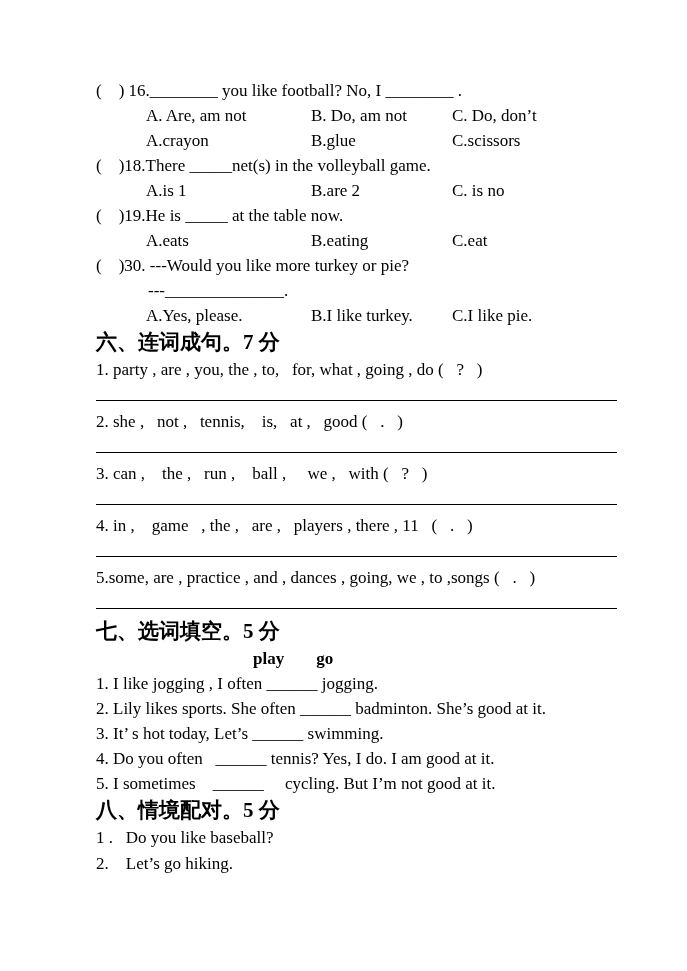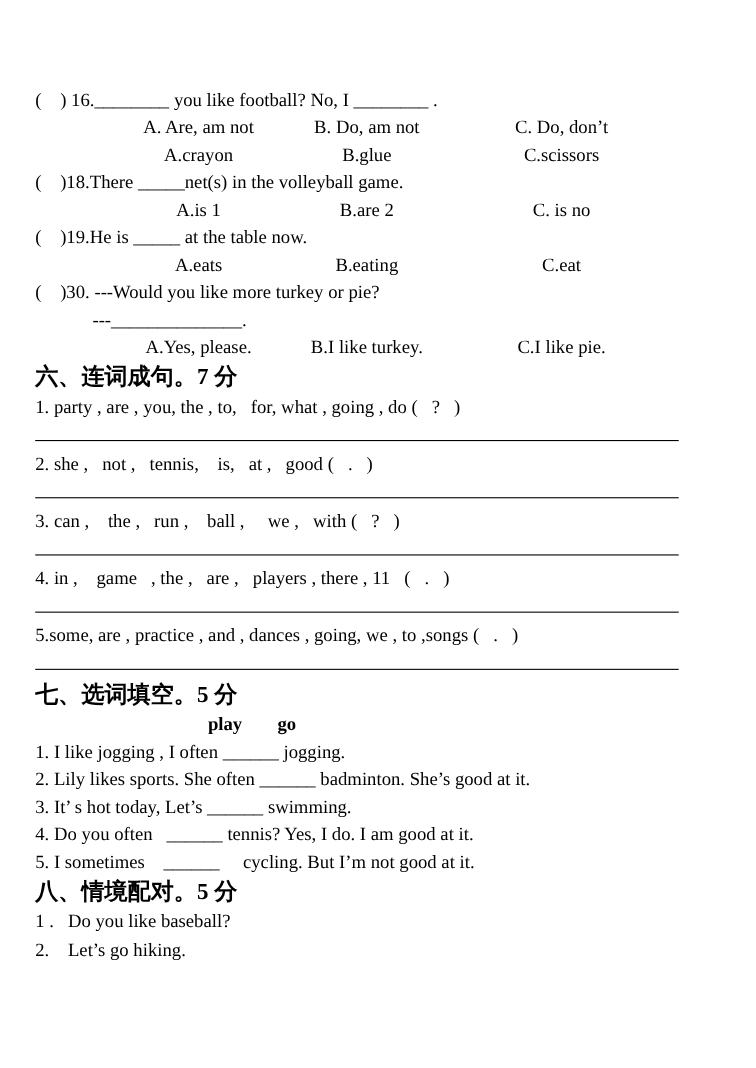--- a/index.html
+++ b/index.html
@@ -4,32 +4,31 @@
 <style>
   * { margin: 0; padding: 0; box-sizing: border-box; }
   html, body {
     width: 687px; height: 971px;
     background: #ffffff;
     font-family: "Liberation Serif", serif;
     font-size: 17px;
     color: #000000;
     overflow: hidden;
   }
-  .page { padding: 78px 70px 0 32px; }
+  .page { padding: 78px 70px 0 96px; }
   .line {
     white-space: pre-wrap;
     line-height: 25px;
   }
   .opts {
     display: grid;
     grid-template-columns: 165px 141px auto;
-    margin-left: 66px;
+    margin-left: 50px;
     line-height: 25px;
     white-space: pre-wrap;
-    text-align: center;
   }
   .stem2 { margin-left: 52px; }
   .heading {
     font-weight: bold;
     font-size: 21px;
     line-height: 29px;
     white-space: pre-wrap;
   }
   .rule {
     height: 19px;

